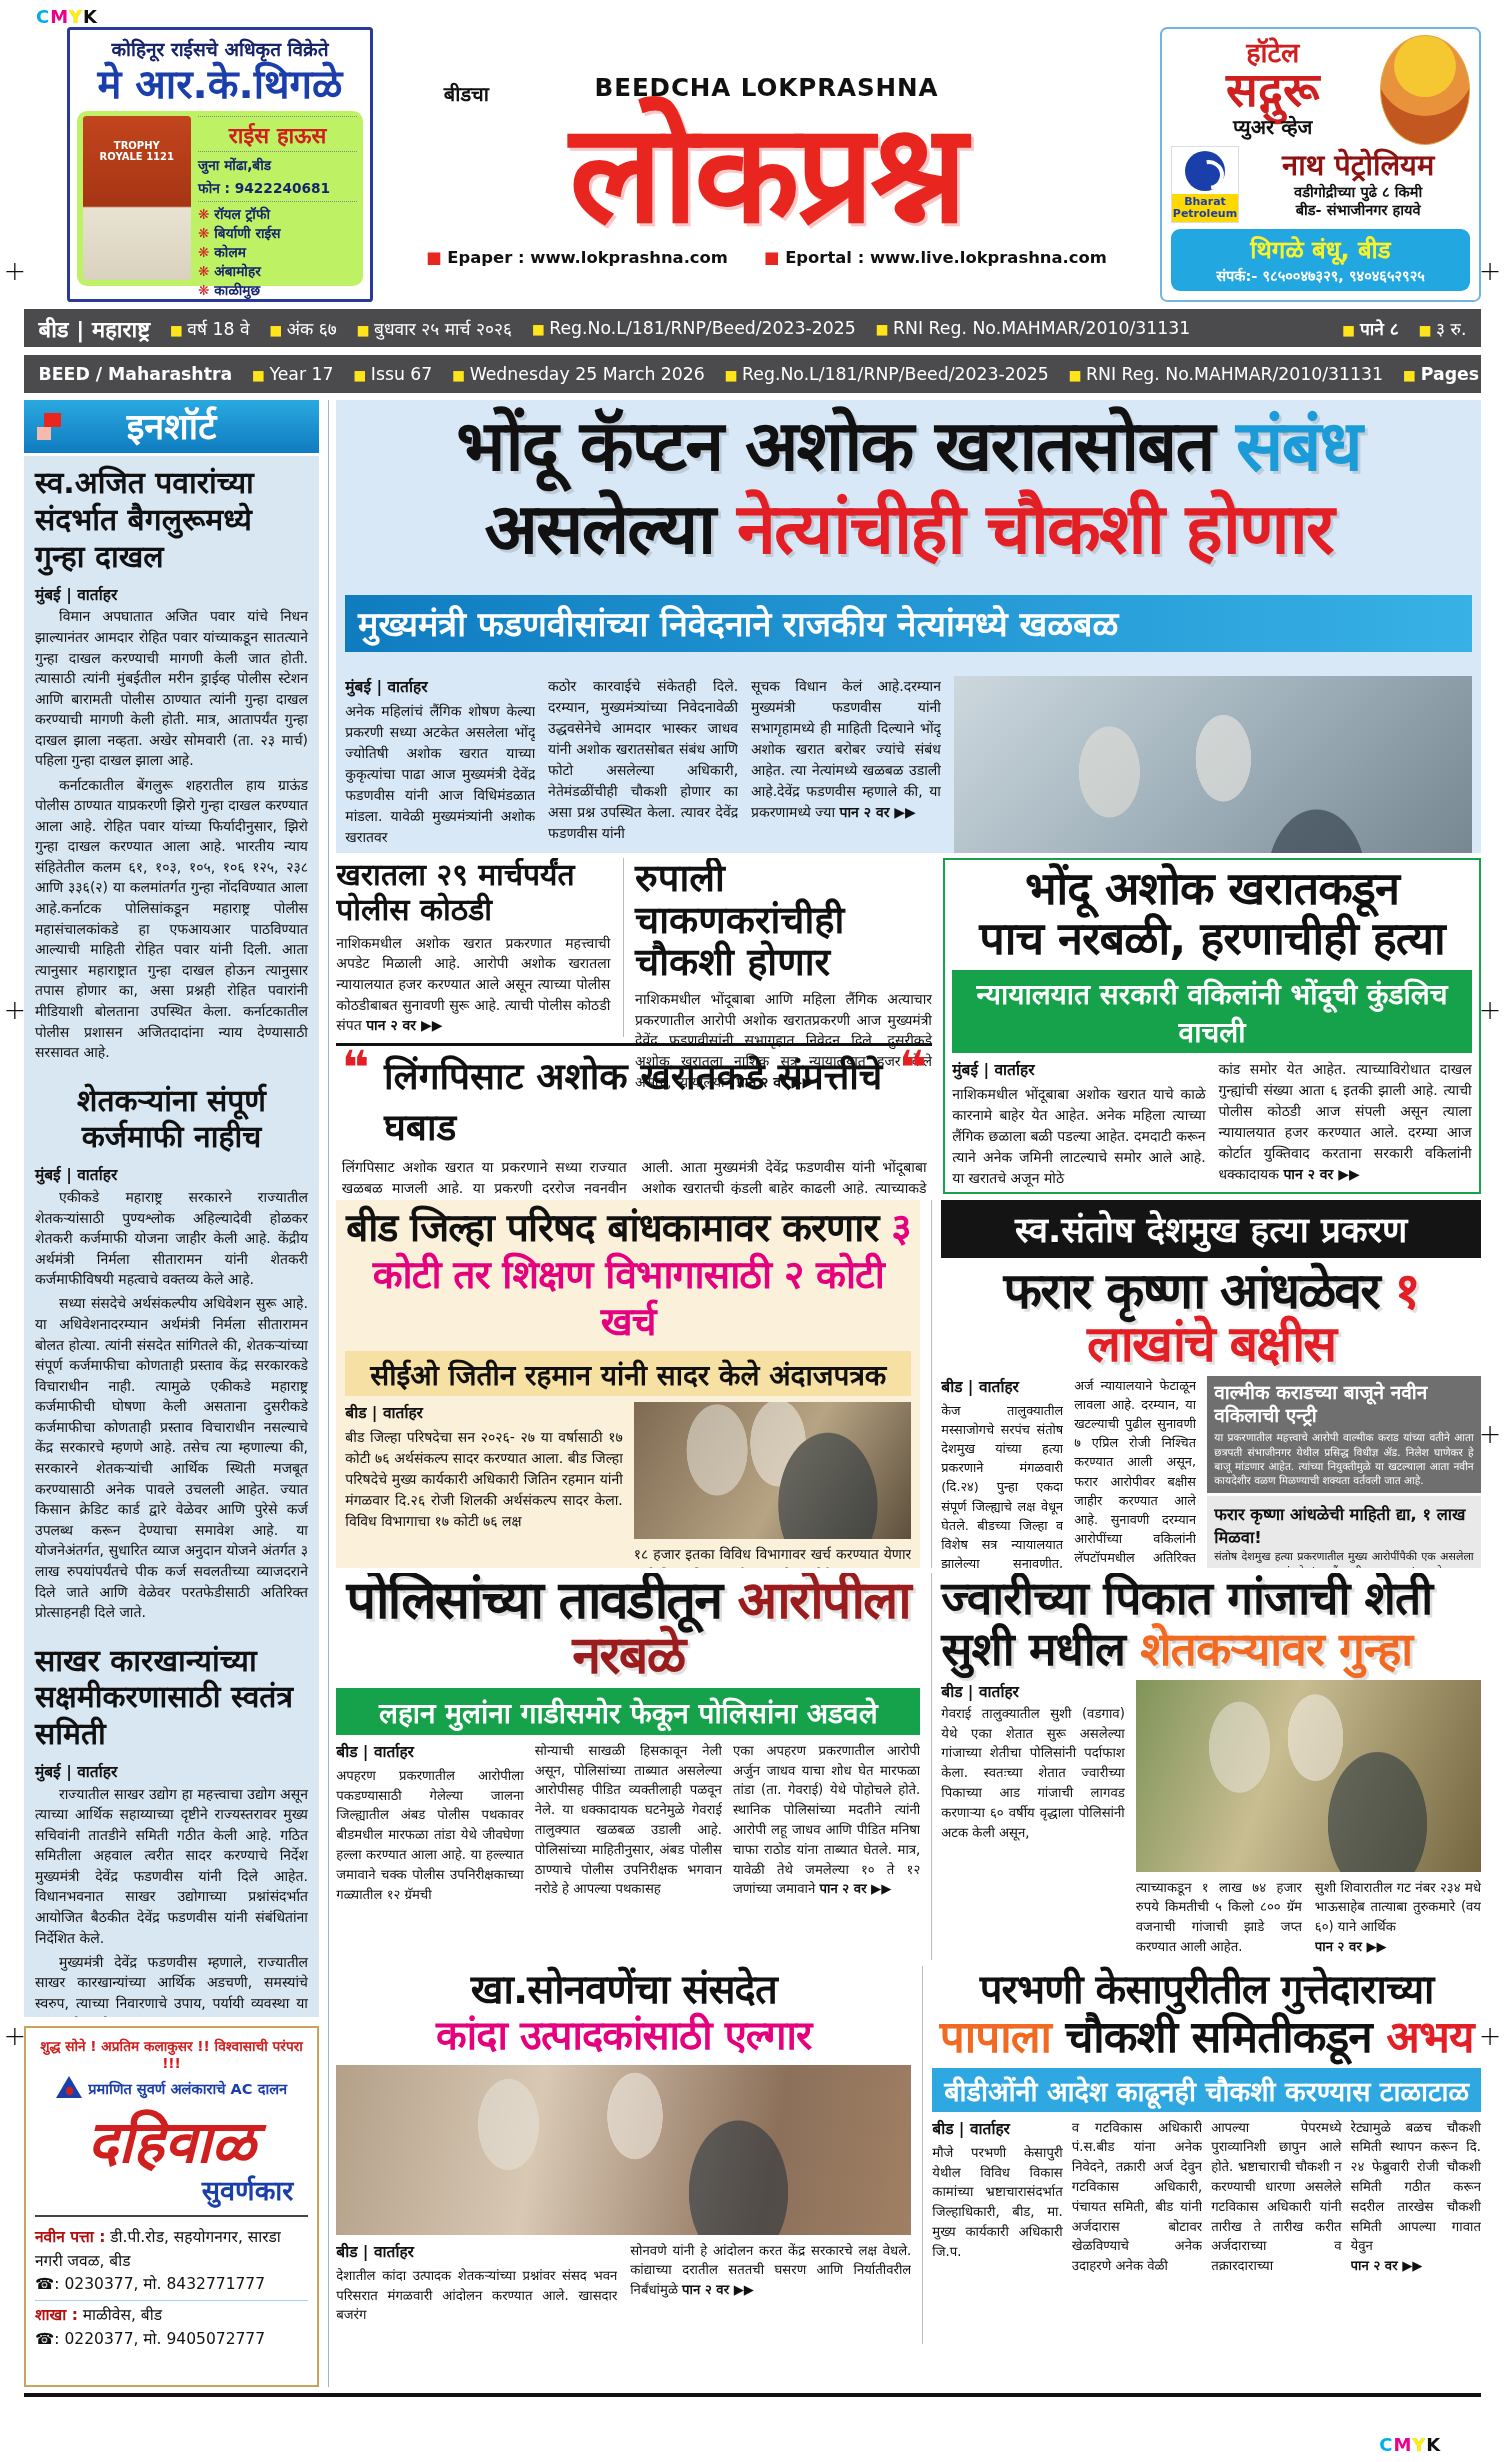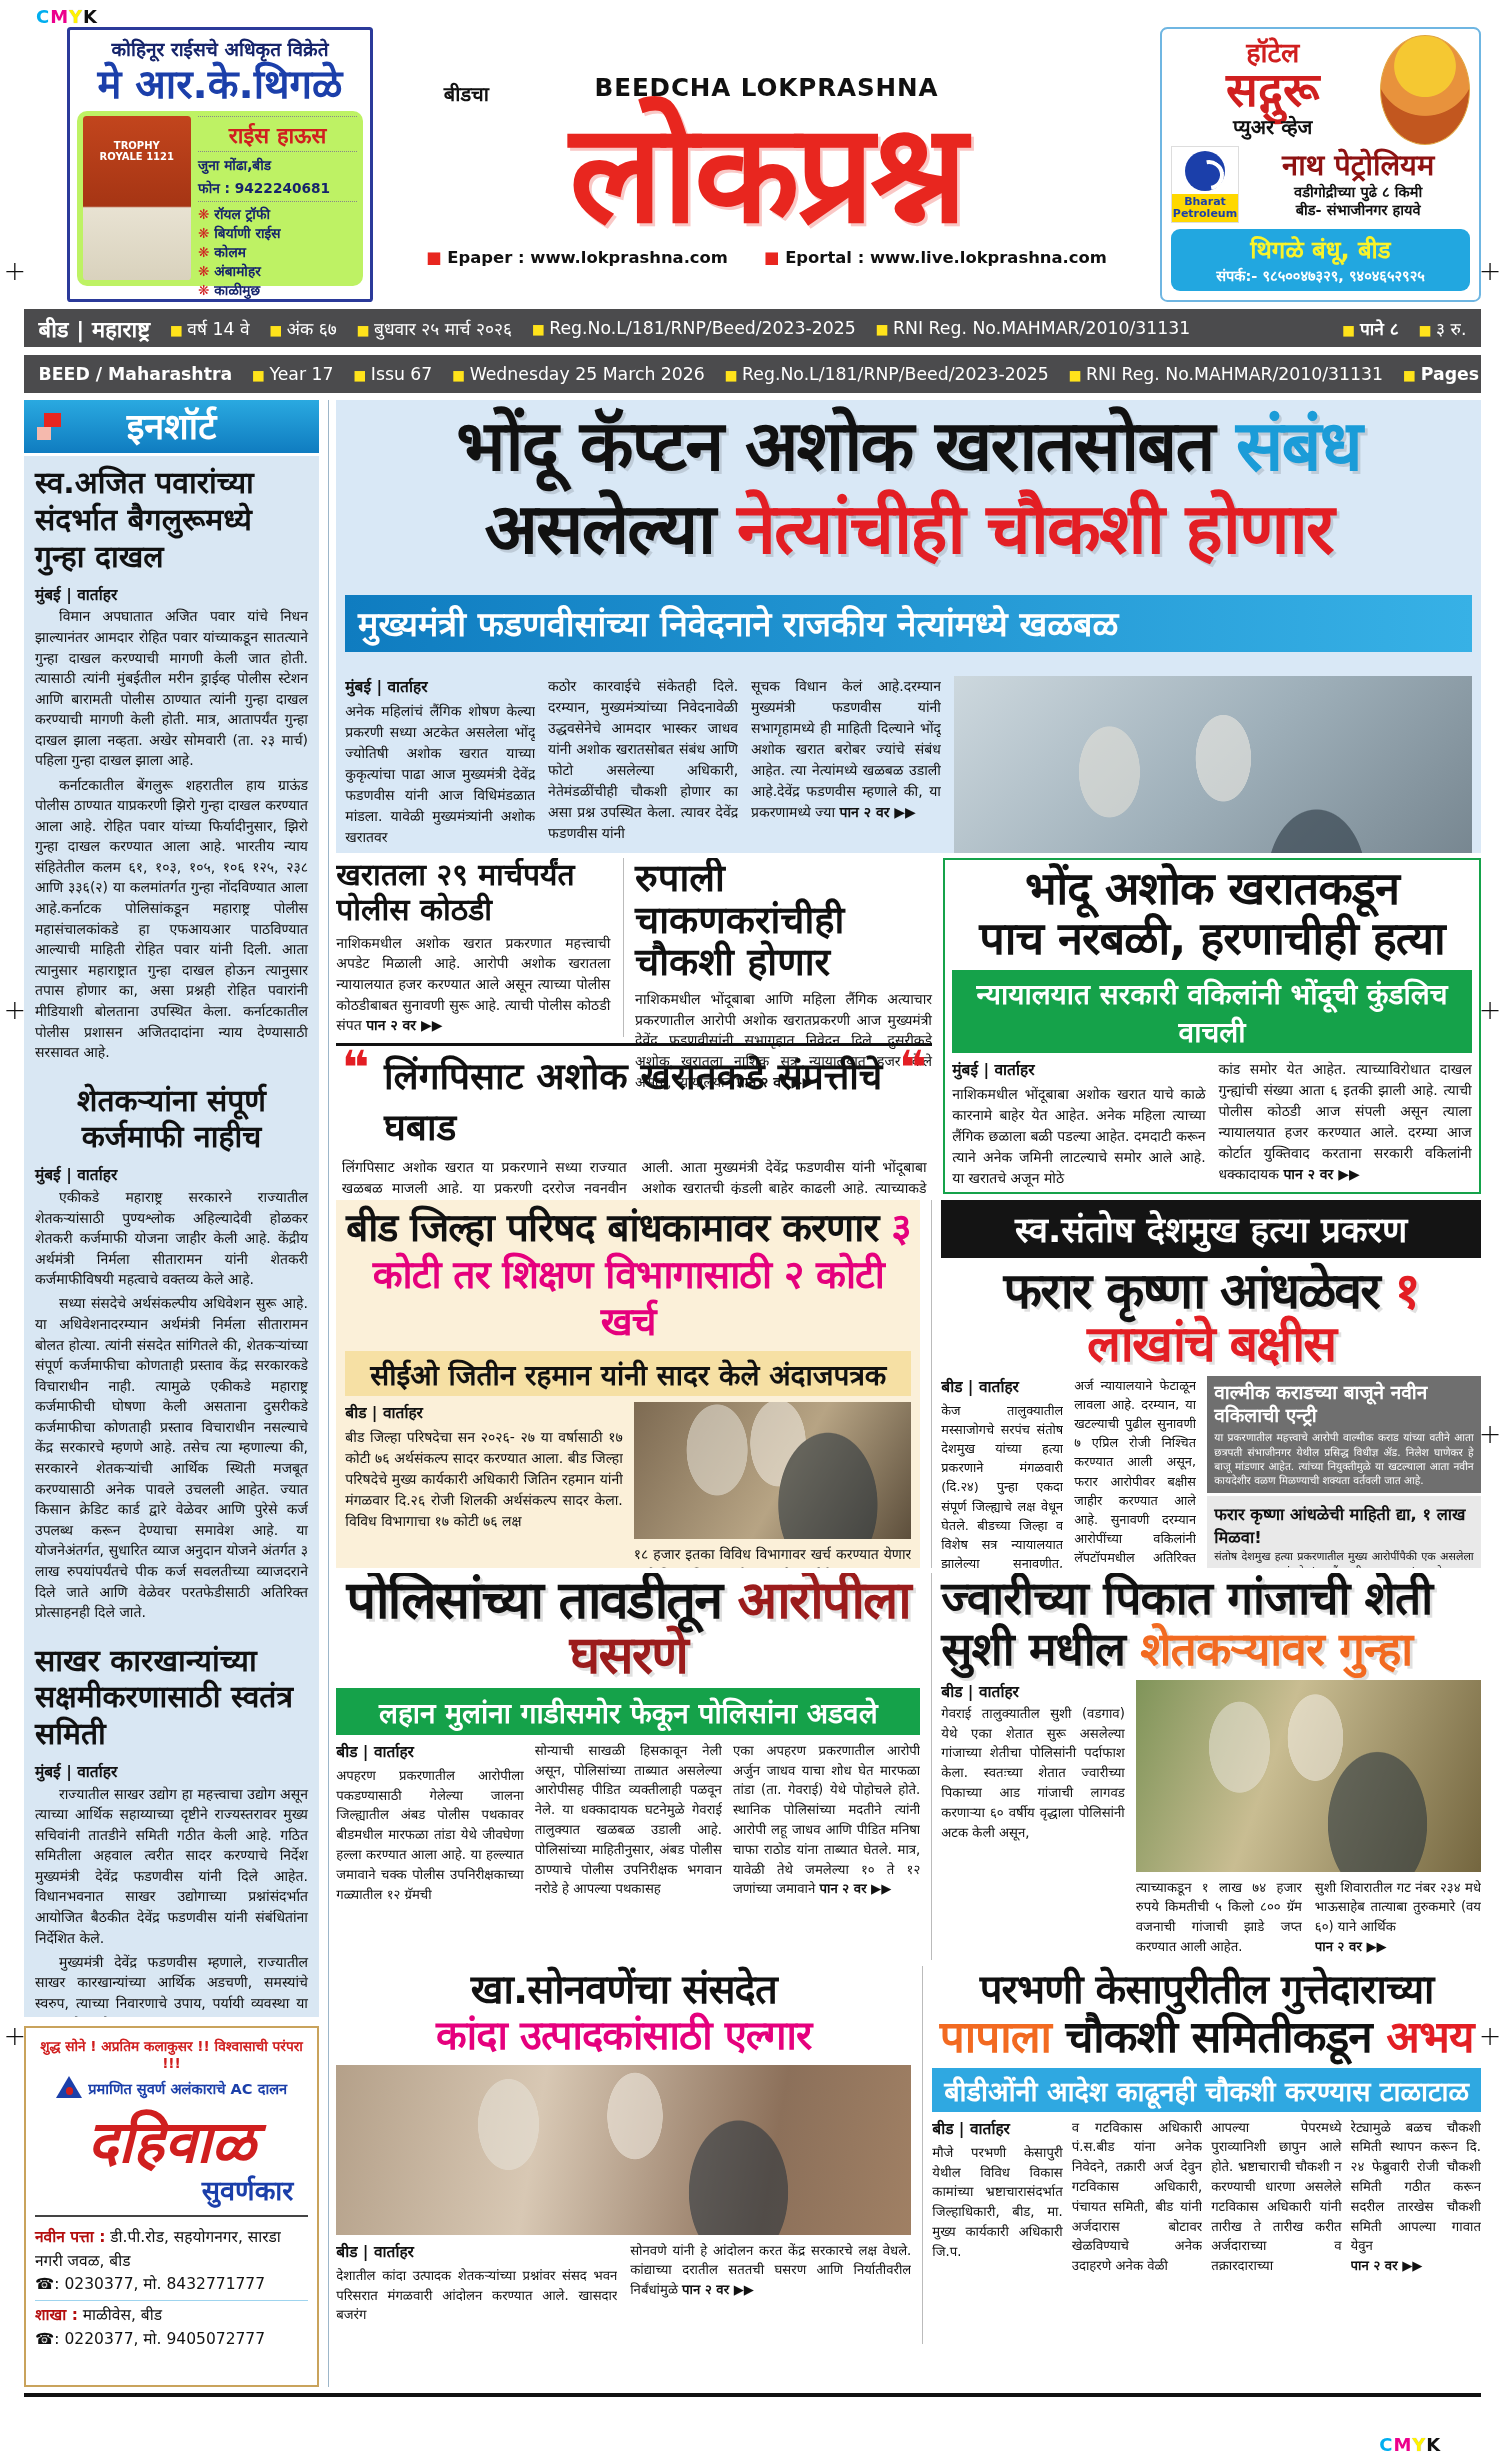--- a/index.html
+++ b/index.html
@@ -247,21 +247,21 @@
         </div>
         <div class="hot-owner">
           <span>थिगळे बंधू, बीड</span>
           <small>संपर्क:- ९८५००४७३२९, ९४०४६५२९२५</small>
         </div>
       </div>
     </div>
 
     <div class="dl">
       <span class="place">बीड | महाराष्ट्र</span>
-      <span class="sq">वर्ष 14 वे</span>
+      <span class="sq">वर्ष 18 वे</span>
       <span class="sq">अंक ६७</span>
       <span class="sq">बुधवार २५ मार्च २०२६</span>
       <span class="sq">Reg.No.L/181/RNP/Beed/2023-2025</span>
       <span class="sq">RNI Reg. No.MAHMAR/2010/31131</span>
       <span class="sq price">पाने ८</span>
       <span class="sq">३ रु.</span>
     </div>
     <div class="dl">
       <span class="place" style="font-size:17.3px;">BEED / Maharashtra</span>
       <span class="sq">Year 17</span>
@@ -461,21 +461,21 @@
                 </div>
               </div>
             </div>
           </div>
         </div>
 
         <div class="sec row row4">
           <div class="police">
             <div class="pol-head">
               <span>पोलिसांच्या तावडीतून</span>
-              <span class="c-dred">आरोपीला घसरणे</span>
+              <span class="c-dred">आरोपीला नरबळे</span>
             </div>
             <div class="pol-bar">लहान मुलांना गाडीसमोर फेकून पोलिसांना अडवले</div>
             <div class="tri-col">
               <div class="col" style="font-size:13.2px;">
                 <div class="byline" style="margin-top:0;">बीड | वार्ताहर</div>
                 <span>अपहरण प्रकरणातील आरोपीला पकडण्यासाठी गेलेल्या जालना जिल्ह्यातील अंबड पोलीस पथकावर बीडमधील मारफळा तांडा येथे जीवघेणा हल्ला करण्यात आला आहे. या हल्ल्यात जमावाने चक्क पोलीस उपनिरीक्षकाच्या गळ्यातील १२ ग्रॅमची</span>
               </div>
               <div class="col" style="font-size:13.2px;">सोन्याची साखळी हिसकावून नेली असून, पोलिसांच्या ताब्यात असलेल्या आरोपीसह पीडित व्यक्तीलाही पळवून नेले. या धक्कादायक घटनेमुळे गेवराई तालुक्यात खळबळ उडाली आहे. पोलिसांच्या माहितीनुसार, अंबड पोलीस ठाण्याचे पोलीस उपनिरीक्षक भगवान नरोडे हे आपल्या पथकासह</div>
               <div class="col" style="font-size:13.2px;">
                 <span>एका अपहरण प्रकरणातील आरोपी अर्जुन जाधव याचा शोध घेत मारफळा तांडा (ता. गेवराई) येथे पोहोचले होते. स्थानिक पोलिसांच्या मदतीने त्यांनी आरोपी लहू जाधव आणि पीडित मनिषा चाफा राठोड यांना ताब्यात घेतले. मात्र, यावेळी तेथे जमलेल्या १० ते १२ जणांच्या जमावाने</span>

